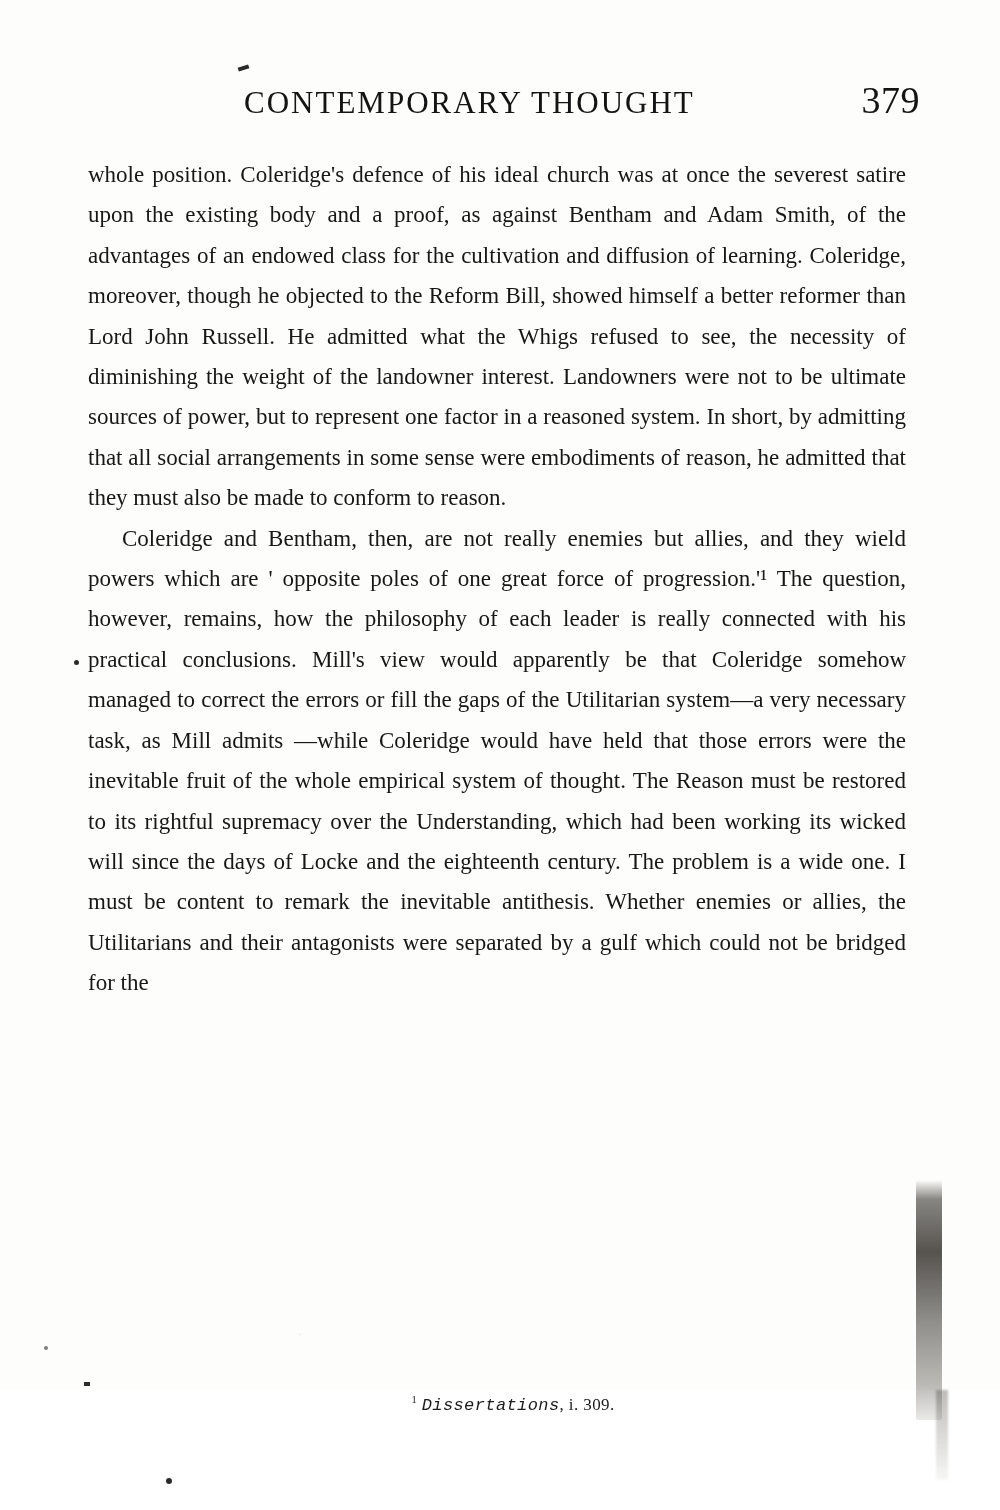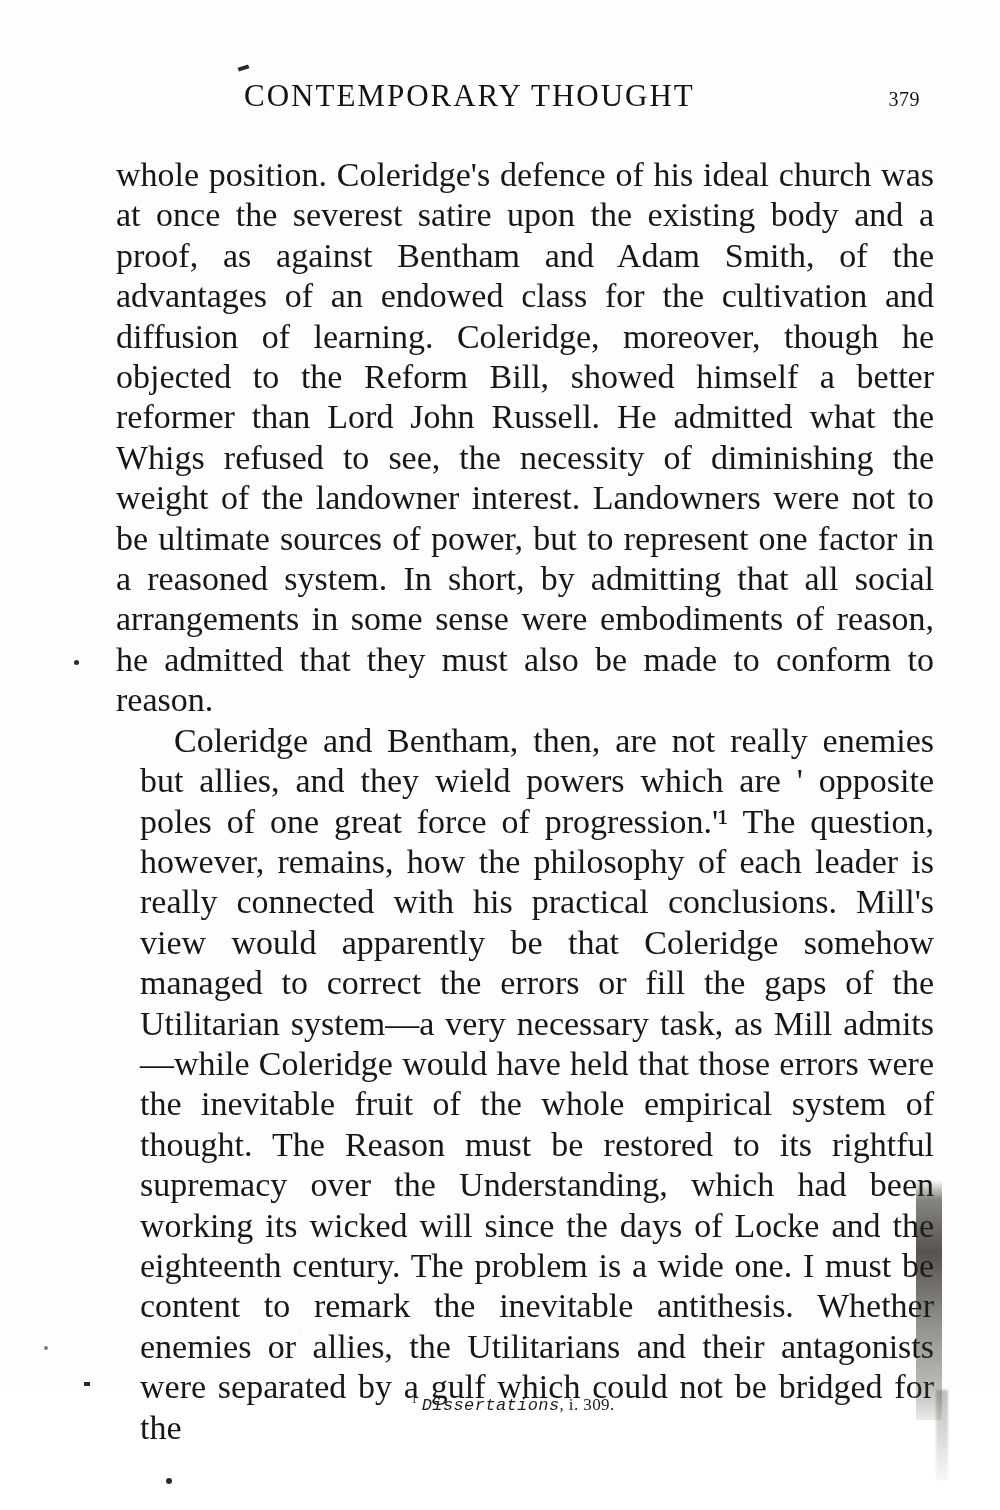--- a/index.html
+++ b/index.html
@@ -44,42 +44,41 @@
     justify-content: space-between;
   }
   .running-title {
     font-size: 31px;
     letter-spacing: 2.0px;
     font-weight: 400;
     color: #141414;
     margin-left: 140px;
   }
   .folio {
-    font-size: 20px;
+    font-size: 38px;
     letter-spacing: 0.5px;
     color: #141414;
     margin-left: 24px;
   }
   .body-text {
     position: absolute;
-    left: 116px;
+    left: 88px;
     top: 155px;
     width: 818px;
-    font-size: 34px;
+    font-size: 23px;
     line-height: 40.4px;
     text-align: justify;
     text-justify: inter-word;
     color: #171717;
   }
   .body-text p {
     margin: 0;
   }
   .body-text p.indent {
     text-indent: 34px;
-    margin-left: 24px;
   }
   .footnote-rule-area {
     position: absolute;
     left: 104px;
     top: 1395px;
     width: 818px;
     text-align: center;
   }
   .footnote {
     font-size: 17px;

